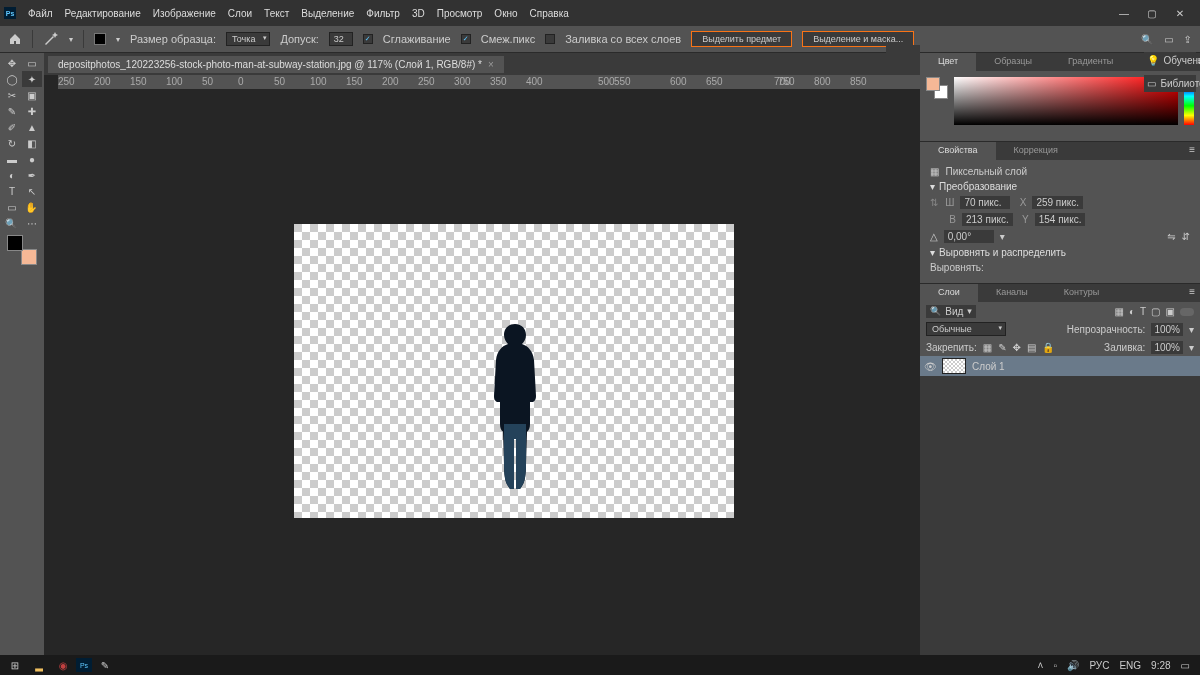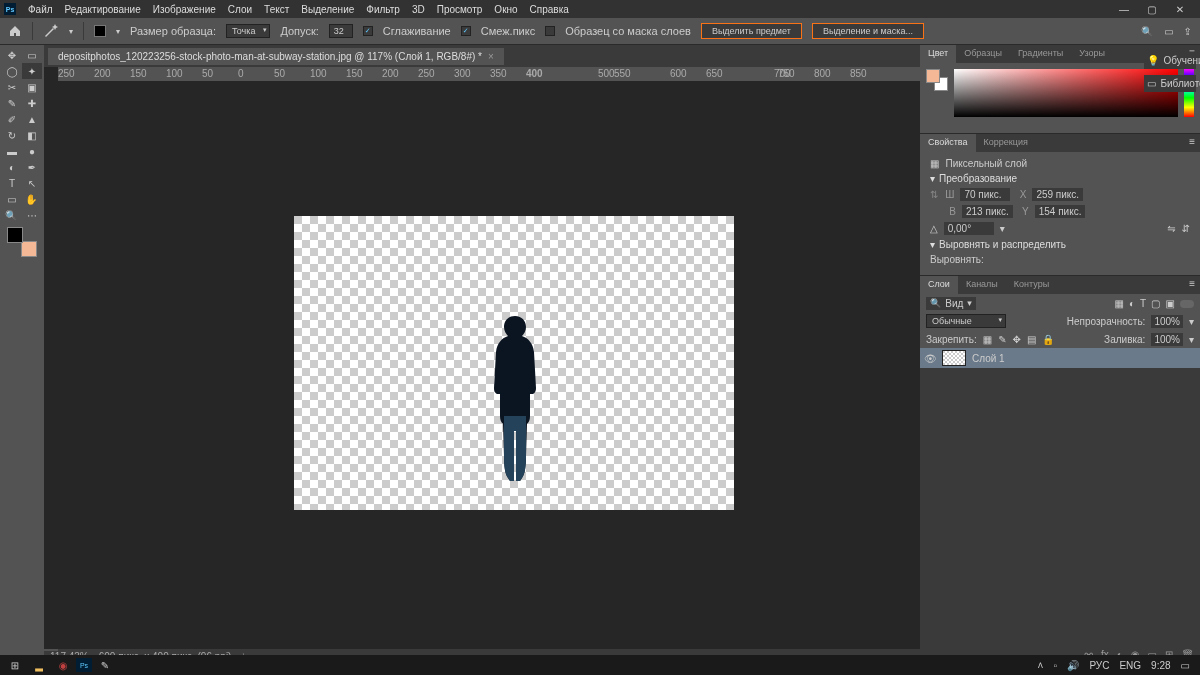--- a/index.html
+++ b/index.html
@@ -1,17 +1,17 @@
 <!DOCTYPE html>
 <html><head>
 <meta charset="utf-8">
 <style>
 *{margin:0;padding:0;box-sizing:border-box;font-family:Tahoma,Arial,sans-serif;font-size:10px;user-select:none}
 body{background:#323232;color:#ccc;width:1200px;height:675px;overflow:hidden;position:relative}
-.titlebar{height:18px;background:#323232;display:flex;align-items:center;padding:0 4px}
+.titlebar{height:26px;background:#323232;display:flex;align-items:center;padding:0 4px}
 .ps-logo{width:12px;height:12px;background:#001d33;color:#5fc8ff;font-size:7px;display:flex;align-items:center;justify-content:center;margin-right:6px;font-weight:bold}
 .menu-item{padding:0 6px;font-size:10px;cursor:pointer;color:#ddd}
 .win-controls{margin-left:auto;display:flex;gap:12px;padding-right:8px;font-size:10px}
 .win-ctrl{width:16px;text-align:center;cursor:pointer}
 .optbar{height:27px;background:#535353;display:flex;align-items:center;padding:0 8px;gap:10px;border-bottom:1px solid #2a2a2a;font-size:10px}
 .optbar .sep{width:1px;height:18px;background:#3a3a3a}
 .optbar .swatch{width:12px;height:12px;background:#000;border:1px solid #777}
 .optbar label{font-size:11px;color:#ccc}
 .dropdown{background:#3a3a3a;border:1px solid #222;padding:1px 14px 1px 5px;font-size:9px;position:relative}
 .dropdown::after{content:"▾";position:absolute;right:3px;font-size:7px}
@@ -34,21 +34,21 @@
 .ruler-h span{position:absolute;top:1px}
 .ruler-v{width:14px;background:#535353;position:absolute;left:0;top:36px;bottom:14px;font-size:7px;color:#aaa}
 .canvas-wrap{flex:1;position:relative;background:#262626;overflow:hidden}
 .canvas{position:absolute;left:250px;top:135px;width:440px;height:294px;background:repeating-conic-gradient(#fff 0 25%,#ccc 0 50%) 0 0/16px 16px}
 .silhouette{position:absolute;left:196px;top:100px;width:50px;height:165px}
 .status{height:16px;background:#3a3a3a;font-size:9px;padding:2px 6px;display:flex;gap:10px;color:#aaa}
 .right-panels{width:280px;background:#535353;display:flex;flex-direction:column}
 .right-strip{width:34px;background:#3a3a3a;position:absolute;right:280px;top:45px;height:96px;display:flex;flex-direction:column;align-items:center;gap:10px;padding-top:8px}
 .panel{background:#535353;border-bottom:1px solid #2a2a2a}
 .panel-tabs{display:flex;background:#3a3a3a;height:18px}
-.ptab{padding:3px 8px;font-size:9px;color:#999;cursor:pointer}
+.ptab{padding:3px 18px;font-size:9px;color:#999;cursor:pointer}
 .ptab.active{background:#535353;color:#ddd}
 .color-panel-body{height:70px;padding:6px;display:flex;gap:6px;align-items:flex-start}
 .color-fb{position:relative;width:22px;height:22px}
 .color-fore{position:absolute;width:14px;height:14px;background:#f5b896;border:1px solid #888;left:0;top:0}
 .color-back{position:absolute;width:14px;height:14px;background:#fff;border:1px solid #888;right:0;bottom:0}
 .color-field{flex:1;height:48px;background:linear-gradient(to right,#fff,#ff0000);position:relative}
 .color-field::after{content:"";position:absolute;inset:0;background:linear-gradient(to bottom,transparent,#000)}
 .hue-strip{width:10px;height:48px;background:linear-gradient(to bottom,#f0f,#00f,#0ff,#0f0,#ff0,#f00)}
 .props-body{padding:6px 10px;font-size:9px;color:#ccc}
 .props-row{display:flex;gap:6px;align-items:center;margin-bottom:4px}
@@ -116,21 +116,21 @@
   <span style="font-size:8px">▾</span>
   <label>Размер образца:</label>
   <div class="dropdown">Точка</div>
   <label>Допуск:</label>
   <div class="numfield">32</div>
   <span class="checkbox">✓</span>
   <label>Сглаживание</label>
   <span class="checkbox">✓</span>
   <label>Смеж.пикс</label>
   <span class="checkbox"></span>
-  <label>Образец со маска слоев</label>
+  <label>Заливка со всех слоев</label>
   <div class="btn">Выделить предмет</div>
   <div class="btn">Выделение и маска...</div>
   <span style="margin-left:auto">🔍</span>
   <span>▭</span>
   <span>⇪</span>
 </div>
 
 <div class="main-row">
 
   <div class="toolbar">
@@ -203,21 +203,21 @@
         <span style="left: 108px;">100</span>
         <span style="left: 144px;">50</span>
         <span style="left: 180px;">0</span>
         <span style="left: 216px;">50</span>
         <span style="left: 252px;">100</span>
         <span style="left: 288px;">150</span>
         <span style="left: 324px;">200</span>
         <span style="left: 360px;">250</span>
         <span style="left: 396px;">300</span>
         <span style="left: 432px;">350</span>
-        <span style="left: 468px; font-weight: bold;">400</span>
+        <span style="left: 468px;">400</span>
         <span style="left: 504px; margin-top: 24px;">450</span>
         <span style="left: 540px;">500</span>
         <span style="left: 556px;">550</span>
         <span style="left: 612px;">600</span>
         <span style="left: 648px;">650</span>
         <span style="left: 716px; text-align: right;">700</span>
         <span style="left: 720px;">750</span>
         <span style="left: 756px;">800</span>
         <span style="left: 792px;">850</span>
       </div>

